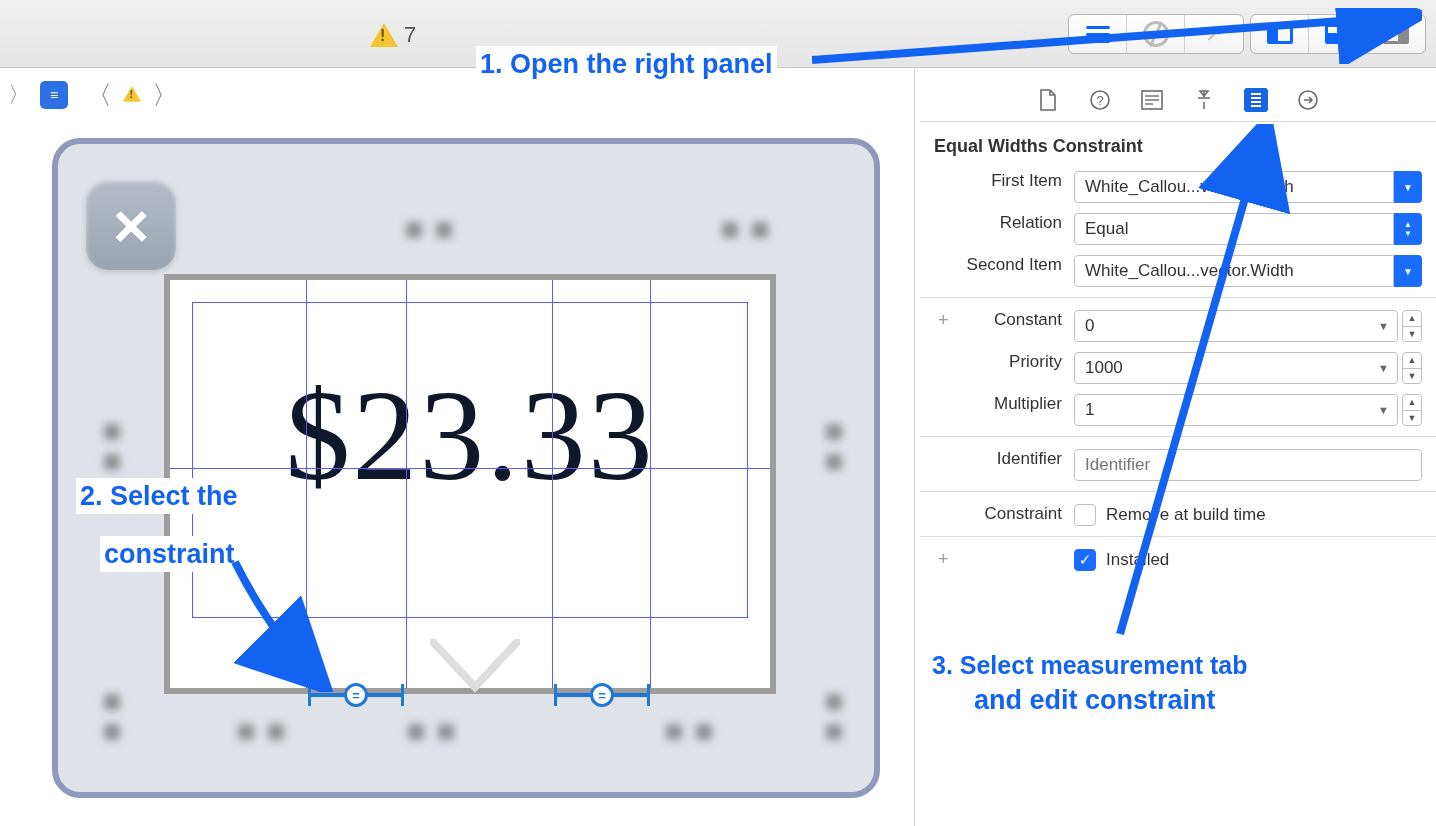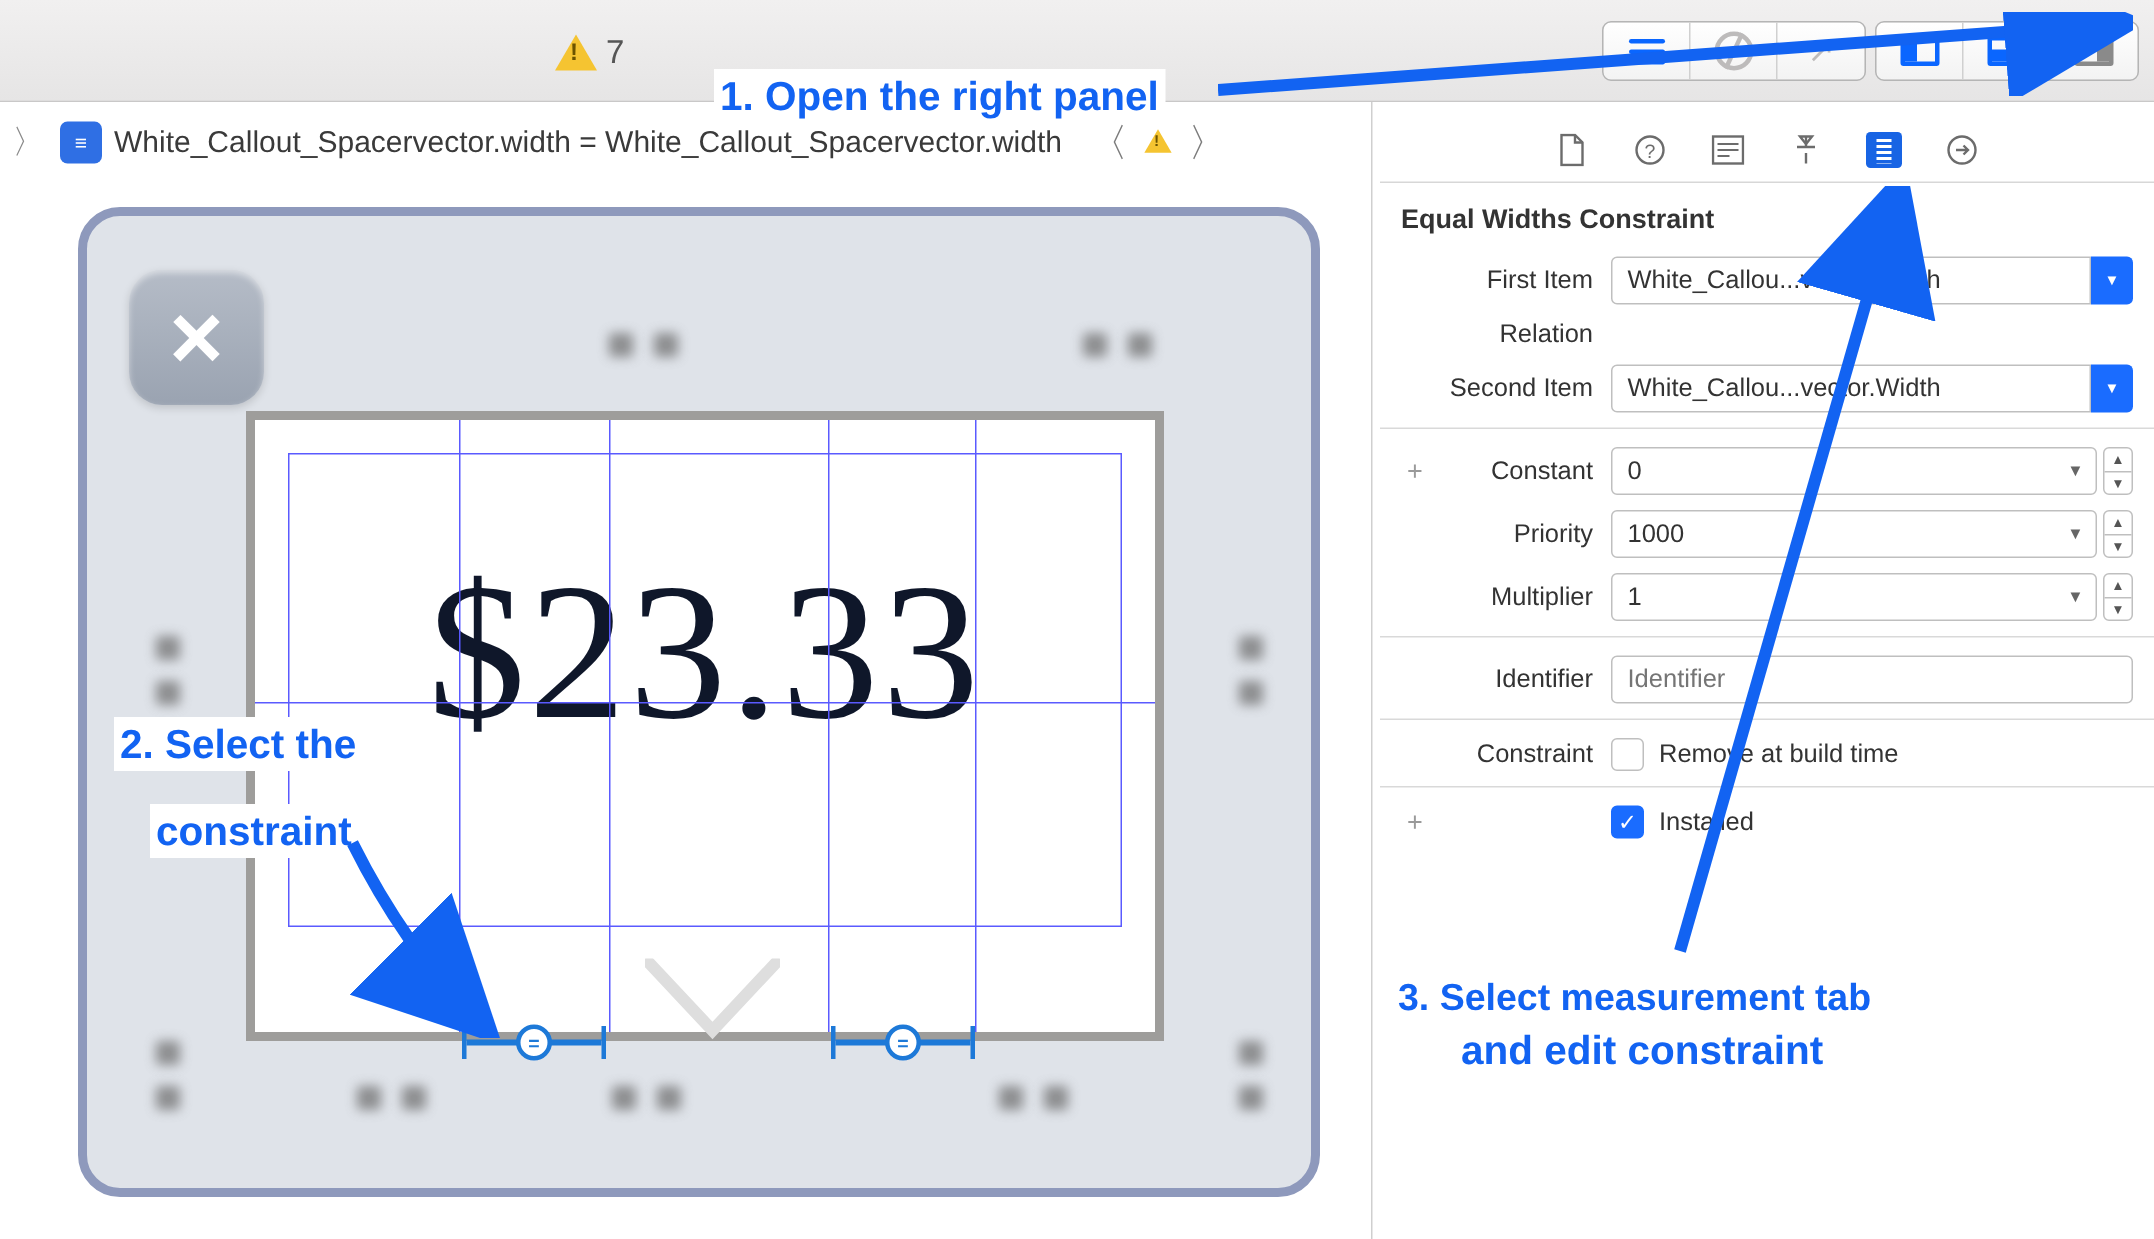--- a/index.html
+++ b/index.html
@@ -182,21 +182,21 @@
   .ruler-icon{width:16px;height:24px;background:#1864e4;position:relative;}
   .ruler-icon::before{content:"";position:absolute;left:3px;right:3px;top:3px;bottom:3px;background:repeating-linear-gradient(#1864e4 0,#1864e4 2px,#fff 2px,#fff 4px);}
 
   .panel-body{
     padding:14px 14px 0 14px;
   }
   .section-title{
     font-size:18px;font-weight:600;color:#333;margin-bottom:14px;
   }
   .row{
-    display:flex;align-items:center;margin-bottom:10px;
+    display:flex;margin-bottom:10px;
   }
   .row .lbl{
     flex:0 0 140px;text-align:right;padding-right:12px;
     color:#333;font-size:17px;
   }
   .row .plus{
     position:absolute;left:4px;color:#9a9a9a;font-size:18px;
   }
   .ctl{
     flex:1;display:flex;align-items:stretch;
@@ -284,21 +284,20 @@
       <div class="seg-btn">
         <span class="icon-panel-right"></span>
       </div>
     </div>
   </div>
 </div>
 
 <div class="jump-bar">
   <span class="jb-chevron">〉</span>
   <span class="jb-constraint-icon">≡</span>
-  <span>White_Callout_Spacervector.width = White_Callout_Spacervector.width</span>
   <span class="jb-nav-arrows">
     <span>〈</span>
     <span class="tri-warn"></span>
     <span>〉</span>
   </span>
 </div>
 
 <div class="canvas">
   <div class="close-badge">×</div>
 
@@ -394,20 +393,24 @@
 
     <div class="row">
       <div class="lbl">First Item</div>
       <div class="ctl">
         <div class="dropdown">White_Callou...vector.Width</div>
         <div class="drop-cap single"></div>
       </div>
     </div>
     <div class="row">
       <div class="lbl">Relation</div>
+      <div class="ctl">
+        <div class="dropdown">Equal</div>
+        <div class="drop-cap double"></div>
+      </div>
     </div>
     <div class="row">
       <div class="lbl">Second Item</div>
       <div class="ctl">
         <div class="dropdown">White_Callou...vector.Width</div>
         <div class="drop-cap single"></div>
       </div>
     </div>
 
     <hr class="hr">

